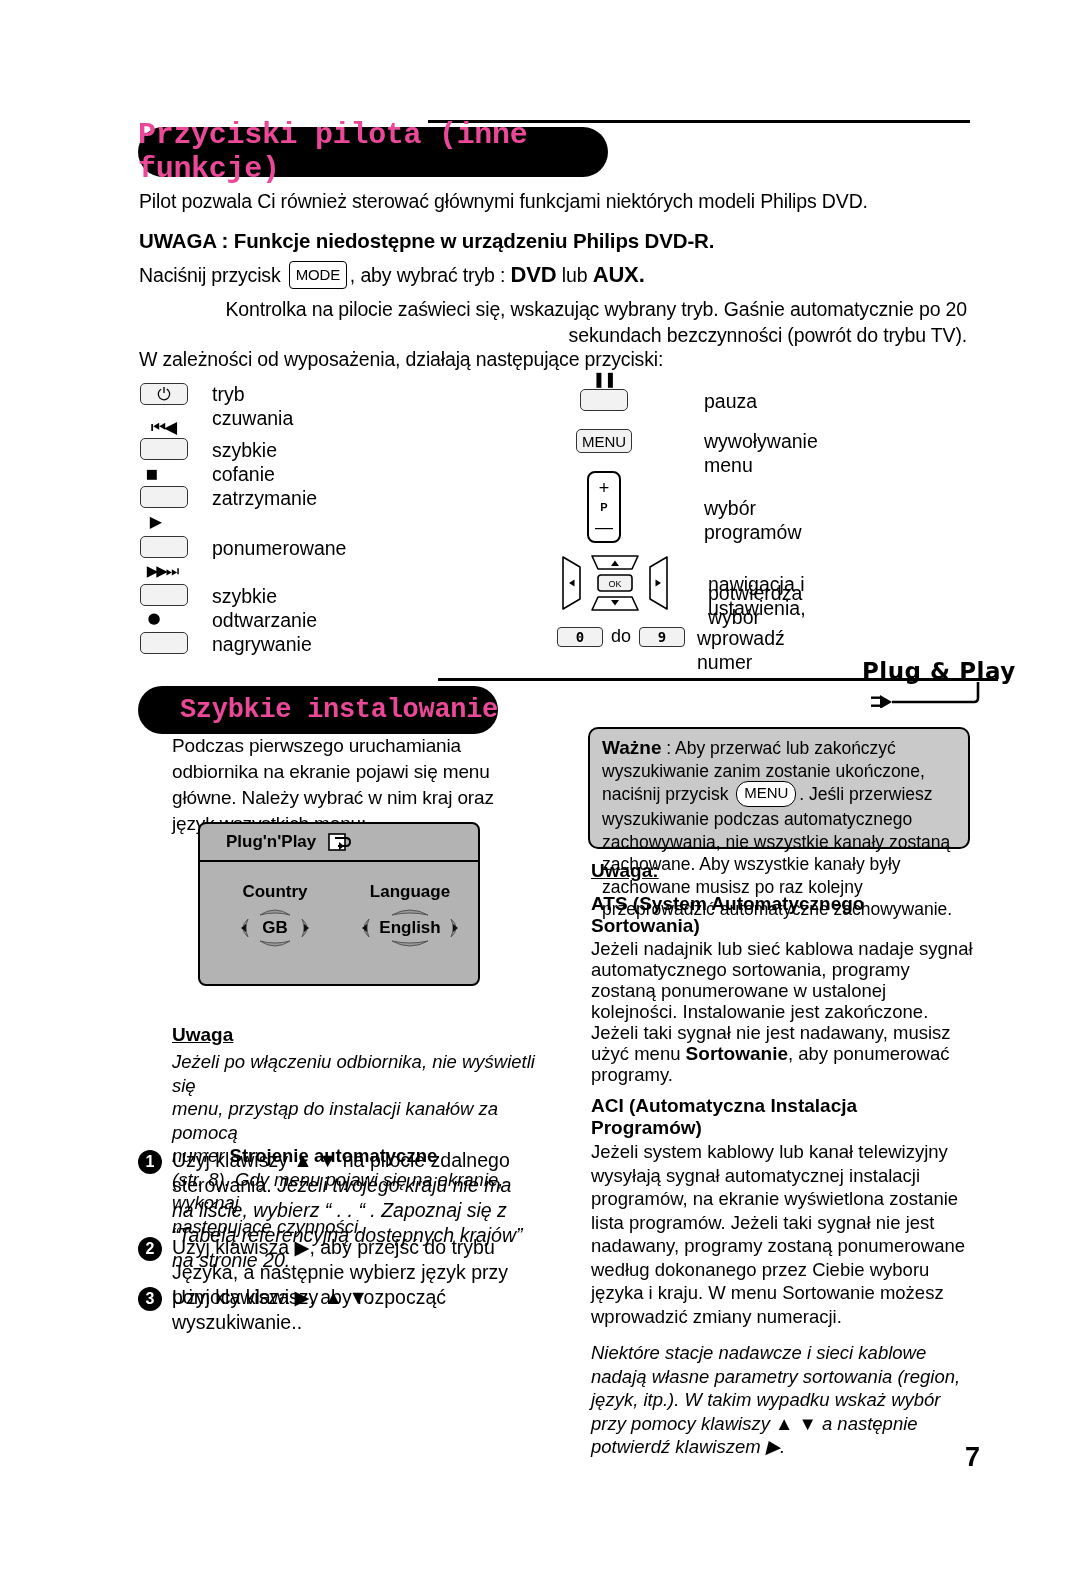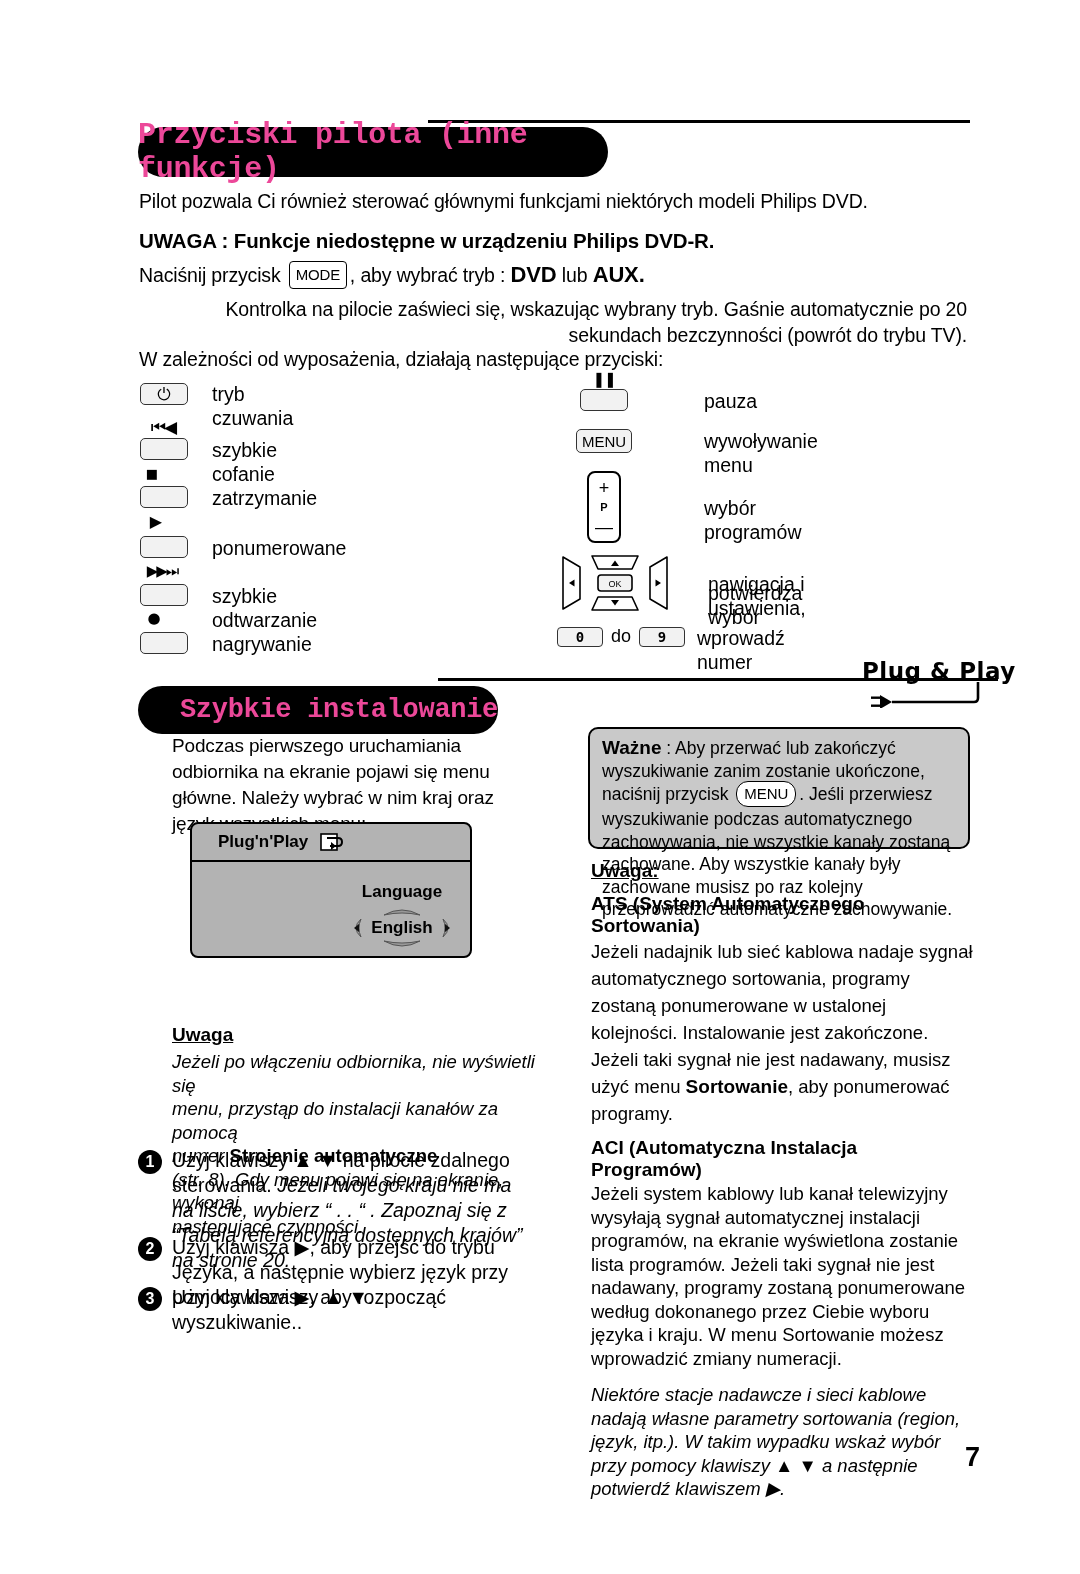--- a/index.html
+++ b/index.html
@@ -55,21 +55,21 @@
     letter-spacing: -0.15px;
   }
   .para.bold { font-weight: bold; }
 
   .inline-b { font-weight: bold; }
   .inline-i { font-style: italic; }
 
   
   .keycap {
     display: inline-flex;
-    align-items: center;
+    align-items: flex-start;
     justify-content: center;
     border: 1.6px solid #000;
     border-radius: 4px;
     background: #fff;
     font-family: "Liberation Sans", sans-serif;
     vertical-align: middle;
   }
   .keycap.mode {
     width: 56px; height: 26px;
     font-size: 15px;
@@ -421,31 +421,53 @@
       <path d="M30 20 L18 13 L18 27 Z" fill="#000"></path>
       <rect x="9" y="14.5" width="10" height="2.4" fill="#000"></rect>
       <rect x="9" y="22.5" width="10" height="2.4" fill="#000"></rect>
     </svg>
   </div>
 
   <div class="para" style="left:172px; top:733px; width:368px; font-size:19px; line-height:26px;">
     <span>Podczas pierwszego uruchamiania odbiornika na ekranie pojawi się menu główne. Należy wybrać w nim kraj oraz język wszystkich menu:</span>
   </div>
 
-  <div class="screen" style="left:190px; top:822px; width:282px; height:136px;">
+  <div class="screen" style="left:198px; top:822px; width:282px; height:164px;">
     <div class="screen-title">
       <span>Plug'n'Play</span>
       <svg width="24" height="20" viewBox="0 0 24 20">
         <rect x="1" y="2" width="16" height="16" fill="#fff" stroke="#000" stroke-width="1.6"></rect>
         <path d="M7 6 L18 6 Q22 6 22 10 Q22 14 18 14 L10 14" fill="none" stroke="#000" stroke-width="2"></path>
         <polygon points="11,10 16,14 11,18" fill="#000"></polygon>
       </svg>
     </div>
     <div class="screen-body">
 
+      <div class="field" style="left:10px; top:20px; width:130px;">
+        <div class="field-label">Country</div>
+        <div class="field-row">
+          <svg width="14" height="22" viewBox="0 0 14 22">
+            <path d="M12 2 Q2 11 12 20 Q8 11 12 2 Z" fill="#999" stroke="#555" stroke-width="1"></path>
+            <polygon points="5,11 10,7 10,15" fill="#111"></polygon>
+          </svg>
+          <div class="field-val">
+            <svg width="34" height="9" viewBox="0 0 34 9">
+              <path d="M2 7 Q17 -3 32 7 Q17 3 2 7 Z" fill="#999" stroke="#555" stroke-width="1"></path>
+            </svg>
+            <span>GB</span>
+            <svg width="34" height="9" viewBox="0 0 34 9">
+              <path d="M2 2 Q17 12 32 2 Q17 6 2 2 Z" fill="#999" stroke="#555" stroke-width="1"></path>
+            </svg>
+          </div>
+          <svg width="14" height="22" viewBox="0 0 14 22">
+            <path d="M2 2 Q12 11 2 20 Q6 11 2 2 Z" fill="#999" stroke="#555" stroke-width="1"></path>
+            <polygon points="9,11 4,7 4,15" fill="#111"></polygon>
+          </svg>
+        </div>
+      </div>
 
       <div class="field" style="left:136px; top:20px; width:148px;">
         <div class="field-label">Language</div>
         <div class="field-row">
           <svg width="14" height="22" viewBox="0 0 14 22">
             <path d="M12 2 Q2 11 12 20 Q8 11 12 2 Z" fill="#999" stroke="#555" stroke-width="1"></path>
             <polygon points="5,11 10,7 10,15" fill="#111"></polygon>
           </svg>
           <div class="field-val">
             <svg width="44" height="9" viewBox="0 0 44 9">
@@ -503,21 +525,21 @@
     <span class="keycap menu-inline">
       <span>MENU</span>
     </span><span>.</span>
     <span>Jeśli przerwiesz wyszukiwanie podczas automatycznego zachowywania, nie wszystkie kanały zostaną zachowane. Aby wszystkie kanały były zachowane musisz po raz kolejny przeprowadzić automatyczne zachowywanie.</span>
   </div>
 
   <div style="position:absolute; left:591px; top:860px; width:382px;">
     <div class="uline" style="font-size:19px; font-weight:bold; font-family:'Liberation Sans',sans-serif;">Uwaga:</div>
 
     <div style="font-size:19px; font-weight:bold; font-family:'Liberation Sans',sans-serif; margin-top:11px;">ATS (System Automatycznego Sortowania)</div>
-    <div style="font-size:18.5px; line-height:27px; font-family:'Liberation Sans',sans-serif; margin-top:1px;">
+    <div style="font-size:18.5px; line-height:21px; font-family:'Liberation Sans',sans-serif; margin-top:1px;">
       <span>Jeżeli nadajnik lub sieć kablowa nadaje sygnał automatycznego sortowania, programy zostaną ponumerowane w ustalonej kolejności. Instalowanie jest zakończone. Jeżeli taki sygnał nie jest nadawany, musisz użyć menu </span><span class="inline-b" style="font-size:19px;">Sortowanie</span><span>, aby ponumerować programy.</span>
     </div>
 
     <div style="font-size:19px; font-weight:bold; font-family:'Liberation Sans',sans-serif; margin-top:10px;">ACI (Automatyczna Instalacja Programów)</div>
     <div style="font-size:18.5px; line-height:23.5px; font-family:'Liberation Sans',sans-serif; margin-top:1px;">Jeżeli system kablowy lub kanał telewizyjny wysyłają sygnał automatycznej instalacji programów, na ekranie wyświetlona zostanie lista programów. Jeżeli taki sygnał nie jest nadawany, programy zostaną ponumerowane według dokonanego przez Ciebie wyboru języka i kraju. W menu Sortowanie możesz wprowadzić zmiany numeracji.</div>
 
     <div style="font-size:18.5px; line-height:23.5px; font-style:italic; font-family:'Liberation Sans',sans-serif; margin-top:13px;">Niektóre stacje nadawcze i sieci kablowe nadają własne parametry sortowania (region, język, itp.). W takim wypadku wskaż wybór przy pomocy klawiszy ▲ ▼ a następnie potwierdź klawiszem ▶.</div>
   </div>
 
   <div class="pagenum" style="left:965px; top:1442px;">7</div>

